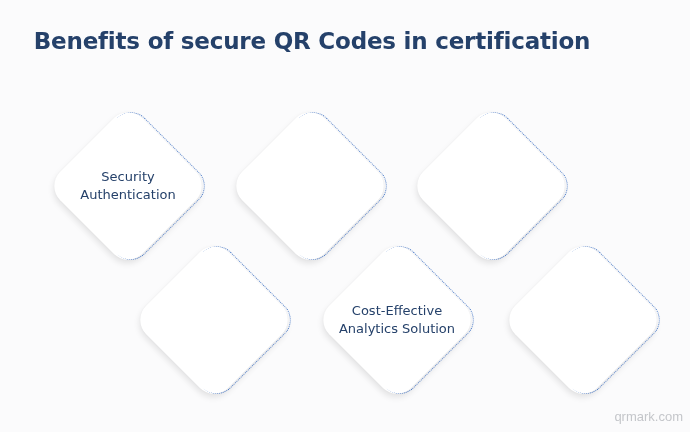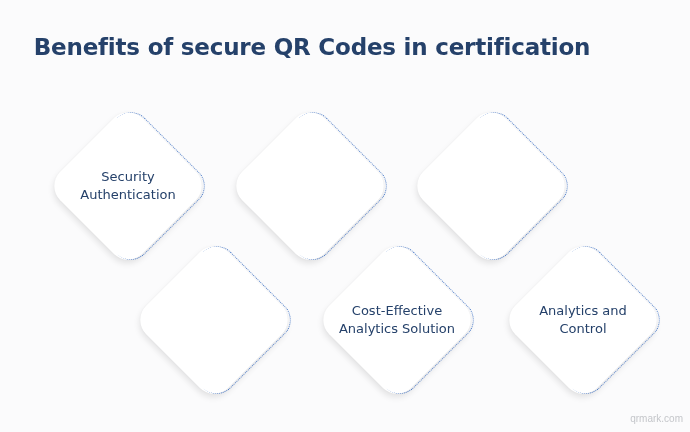--- a/index.html
+++ b/index.html
@@ -16,21 +16,21 @@
   }
   .bg-dots {
     position: absolute;
     inset: 0;
     pointer-events: none;
   }
   .title {
     position: absolute;
     left: 0;
     width: 624px;
-    top: 34px;
+    top: 28px;
     text-align: center;
     font-size: 23px;
     font-weight: bold;
     color: #25416a;
     letter-spacing: -0.2px;
   }
   .card {
     position: absolute;
     width: 166px;
     height: 162px;
@@ -74,21 +74,21 @@
     line-height: 18px;
     color: #25416a;
     padding: 0 14px;
     white-space: pre-line;
   }
   .watermark {
     position: absolute;
     right: 7px;
     bottom: 8px;
     font-family: "Liberation Sans", sans-serif;
-    font-size: 10px;
+    font-size: 13px;
     color: #c4c6ca;
   }
 </style>
 </head>
 <body>
 
 <svg class="bg-dots" width="690" height="432" viewBox="0 0 690 432">
   <defs>
     <radialGradient id="fadeTR" cx="690" cy="0" r="260" gradientUnits="userSpaceOnUse">
       <stop offset="0" stop-color="#000" stop-opacity="0.9"></stop>
@@ -139,17 +139,15 @@
 <div class="card" style="left:314px; top:239px;">
   <div class="shape"></div>
   <div class="outline"></div>
   <div class="label">Cost-Effective
 Analytics Solution</div>
 </div>
 
 <div class="card" style="left:500px; top:239px;">
   <div class="shape"></div>
   <div class="outline"></div>
-  <div class="label">Analytics and
-Control</div>
 </div>
 
 <div class="watermark">qrmark.com</div>
 
 </body></html>

